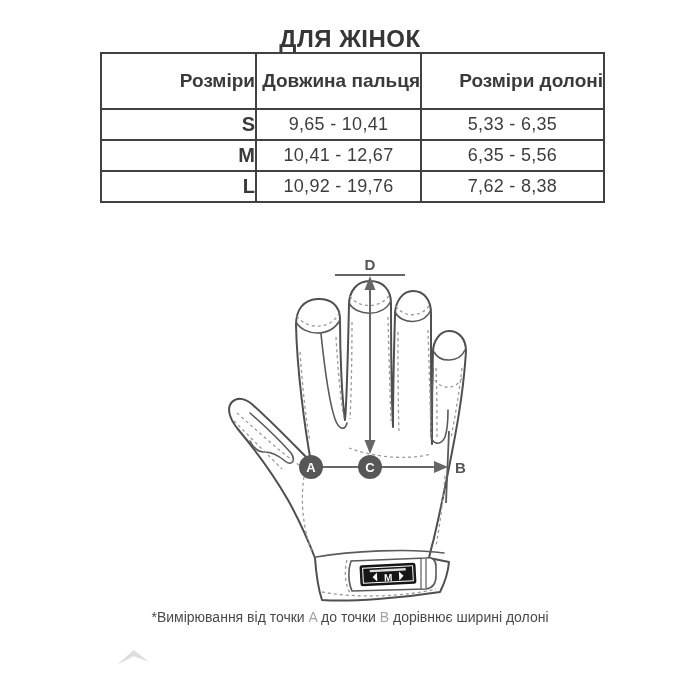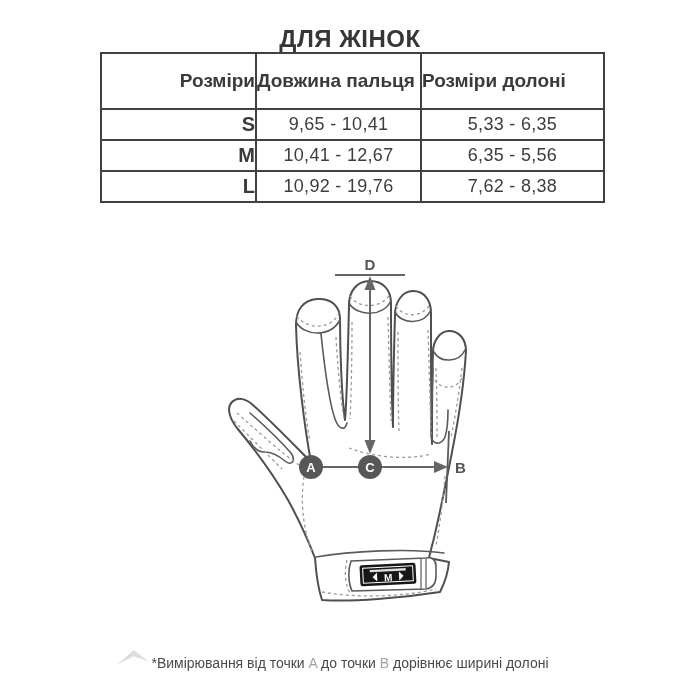--- a/index.html
+++ b/index.html
@@ -10,28 +10,28 @@
   .title {
     position:absolute; top:25px; left:0; width:100%;
     text-align:center; font-size:24px; font-weight:bold;
     color:#363636; letter-spacing:0.5px;
   }
   table.size-table {
     position:absolute; top:52px; left:100px; width:503px;
     border-collapse:collapse; table-layout:fixed; color:#3a3a3a;
   }
   .size-table th, .size-table td { border:2px solid #414141; padding:0; }
-  .size-table thead th { height:54px; font-size:19px; font-weight:bold; line-height:1.2; text-align:left; }
+  .size-table thead th { height:54px; font-size:19px; font-weight:bold; line-height:1.2; text-align:right; }
   .size-table th.left, .size-table td.left { text-align:right; padding-left:16px; }
   .size-table tbody tr { height:31px; }
   .size-table td.size-cell { font-size:20px; font-weight:bold; }
   .size-table td.value-cell { text-align:center; font-size:18px; font-weight:normal; letter-spacing:0.3px; color:#3d3d3d; }
   .diagram-svg { position:absolute; left:185px; top:248px; width:330px; height:375px; }
   .footnotes {
-    position:absolute; top:652px; left:0; width:100%;
+    position:absolute; top:606px; left:0; width:100%;
     text-align:center; font-size:14px; line-height:22px; color:#4a4a4a;
   }
   .footnotes .pt { color:#a3a3a3; }
   .watermark {
     position:absolute; left:117px; top:650px; width:32px; height:15px;
     background:#dedede;
     clip-path:polygon(0 100%, 52% 0, 100% 78%, 52% 42%);
   }
   svg text { font-family:"Liberation Sans", sans-serif; }
 </style>

